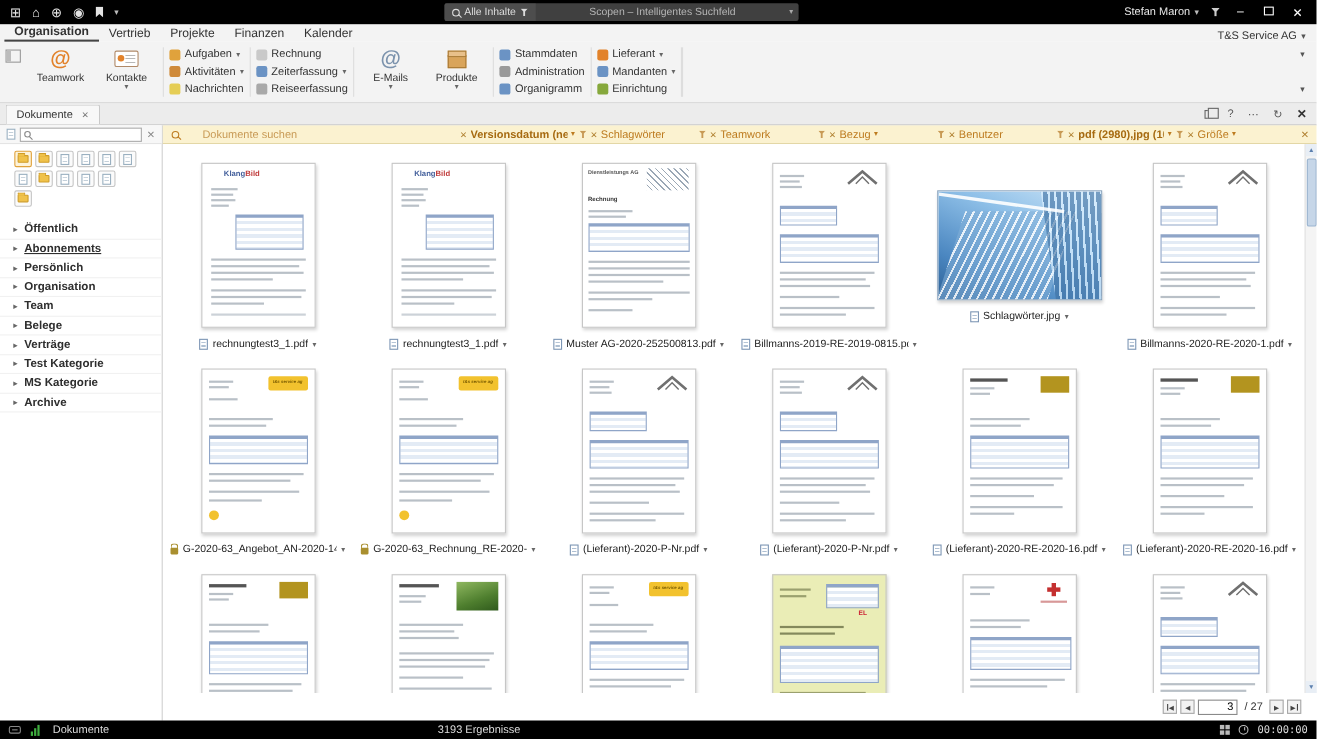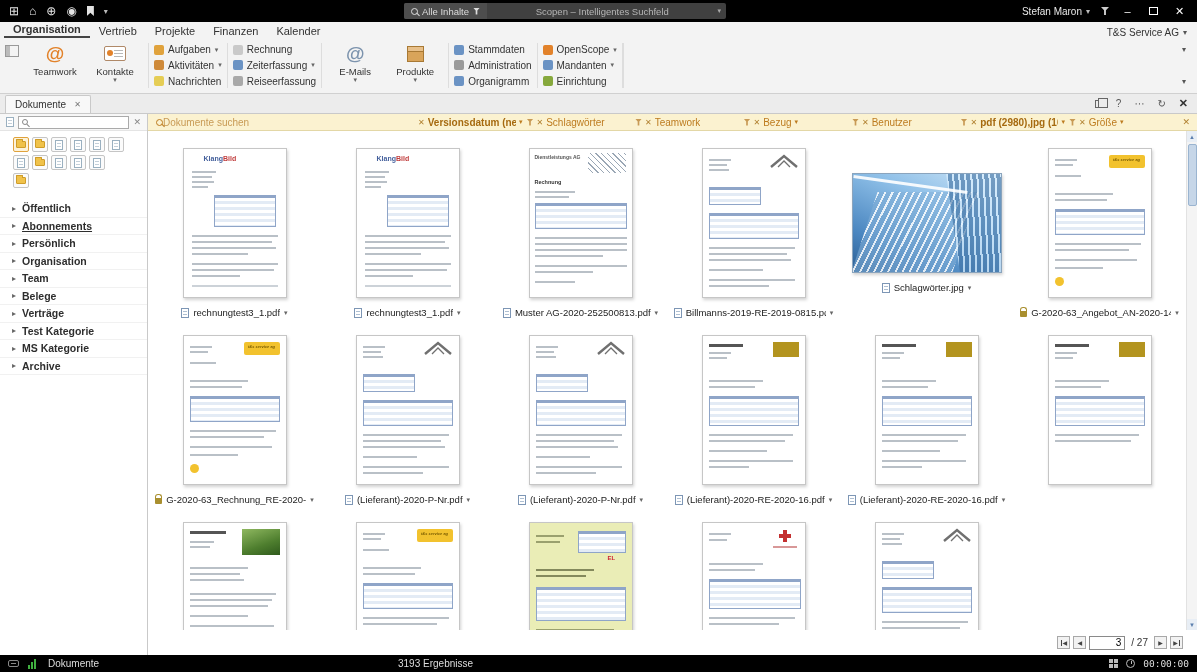--- a/index.html
+++ b/index.html
@@ -85,21 +85,21 @@
 .mini-doc::after{content:"";position:absolute;left:1px;right:1px;top:2px;height:6px;background:repeating-linear-gradient(180deg,#c3cfd9 0 1px,transparent 1px 3px)}
 .tree{margin-top:9px}
 .titem{height:17.5px;display:flex;align-items:center;gap:6px;padding-left:12px;border-bottom:1px solid #f1f1f1;font-size:10.5px;color:#2e2e2e;font-weight:bold}
 .tchev{font-size:8px;color:#666;font-weight:normal}
 .titem.sel .tlbl{text-decoration:underline}
 
 .main{flex:1;display:flex;flex-direction:column;min-width:0}
 
 
 .filterbar{flex:0 0 17px;background:#fbf2d0;border-bottom:1px solid #e3d7a6;display:flex;align-items:center;color:#bd7b1f;font-size:10px}
-.fb-search{flex:0 0 268px;display:flex;align-items:center;gap:0;padding:0 8px;min-width:0}
+.fb-search{flex:0 0 268px;display:flex;align-items:center;gap:21px;padding:0 8px;min-width:0}
 .fb-search input{flex:1;background:transparent;border:none;outline:none;font-size:10px;color:#bd7b1f;font-family:inherit;min-width:0}
 .fb-search input::placeholder{color:#c89a55}
 .chips{flex:1;display:flex;min-width:0}
 .chip{flex:1;display:flex;align-items:center;gap:3px;min-width:0;overflow:hidden;white-space:nowrap;padding:0 2px}
 .chip .fun{width:7px;height:7px;color:#c89a55;flex:0 0 auto}
 .chx{font-size:8px;color:#b08030;flex:0 0 auto}
 .chlbl{overflow:hidden}
 .chip.bold .chlbl{font-weight:bold;color:#a66a10}
 .chdd{font-size:7px;flex:0 0 auto}
 .fb-close{padding:0 7px;color:#b08030;font-size:9px}
@@ -294,21 +294,21 @@
           </div>
           <div class="smallbtn">
             <i class="sico" style="background: rgb(107, 147, 196);"></i>
             <span>Organigramm</span>
           </div>
         </div>
         <div class="rsep"></div>
         <div class="rgroup small">
           <div class="smallbtn">
             <i class="sico" style="background: rgb(226, 130, 42);"></i>
-            <span>OpenScope</span>
+            <span>Lieferant</span>
             <span class="sdd">▾</span>
           </div>
           <div class="smallbtn">
             <i class="sico" style="background: rgb(107, 147, 196);"></i>
             <span>Mandanten</span>
             <span class="sdd">▾</span>
           </div>
           <div class="smallbtn">
             <i class="sico" style="background: rgb(134, 168, 60);"></i>
             <span>Einrichtung</span>
@@ -583,20 +583,44 @@
             <div class="cell">
               <div class="thumb photo">
                 <i class="ph-sky"></i>
                 <i class="ph-glass"></i>
                 <i class="ph-glass2"></i>
                 <i class="ph-roofline"></i>
               </div>
               <div class="nrow">
                 <span class="fico"></span>
                 <span class="nm">Schlagwörter.jpg</span>
+                <span class="ncaret">▾</span>
+              </div>
+            </div>
+            <div class="cell">
+              <div class="thumb">
+                <svg class="roofsvg" style="left:66px;top:5px" width="30" height="15" viewBox="0 0 30 15">
+                  <path d="M2 13 L15 2 L28 13" fill="none" stroke="#707070" stroke-width="2.4"></path>
+                  <path d="M9 13 L15 7 L21 13" fill="none" stroke="#707070" stroke-width="1.3"></path>
+                </svg>
+                <i class="ln" style="left:6px;top:10px;width:22px"></i>
+                <i class="ln" style="left:6px;top:15px;width:18px"></i>
+                <i class="ln" style="left:6px;top:20px;width:20px"></i>
+                <i class="tbl" style="left:6px;top:38px;width:52px;height:18px"></i>
+                <i class="tbl" style="left:6px;top:64px;width:90px;height:26px"></i>
+                <i class="ln" style="left:6px;top:98px;width:86px"></i>
+                <i class="ln" style="left:6px;top:104px;width:78px"></i>
+                <i class="ln" style="left:6px;top:110px;width:82px"></i>
+                <i class="ln" style="left:6px;top:120px;width:54px"></i>
+                <i class="ln" style="left:6px;top:130px;width:86px"></i>
+                <i class="ln" style="left:6px;top:136px;width:60px"></i>
+              </div>
+              <div class="nrow">
+                <span class="fico"></span>
+                <span class="nm">Billmanns-2020-RE-2020-1.pdf</span>
                 <span class="ncaret">▾</span>
               </div>
             </div>
             <div class="cell">
               <div class="thumb">
                 <i class="badge" style="left:60px;top:6px;width:36px;height:13px">t&amp;s service ag</i>
                 <i class="ln" style="left:6px;top:10px;width:22px"></i>
                 <i class="ln" style="left:6px;top:15px;width:18px"></i>
                 <i class="ln" style="left:6px;top:26px;width:26px"></i>
                 <i class="ln" style="left:6px;top:44px;width:58px"></i>

